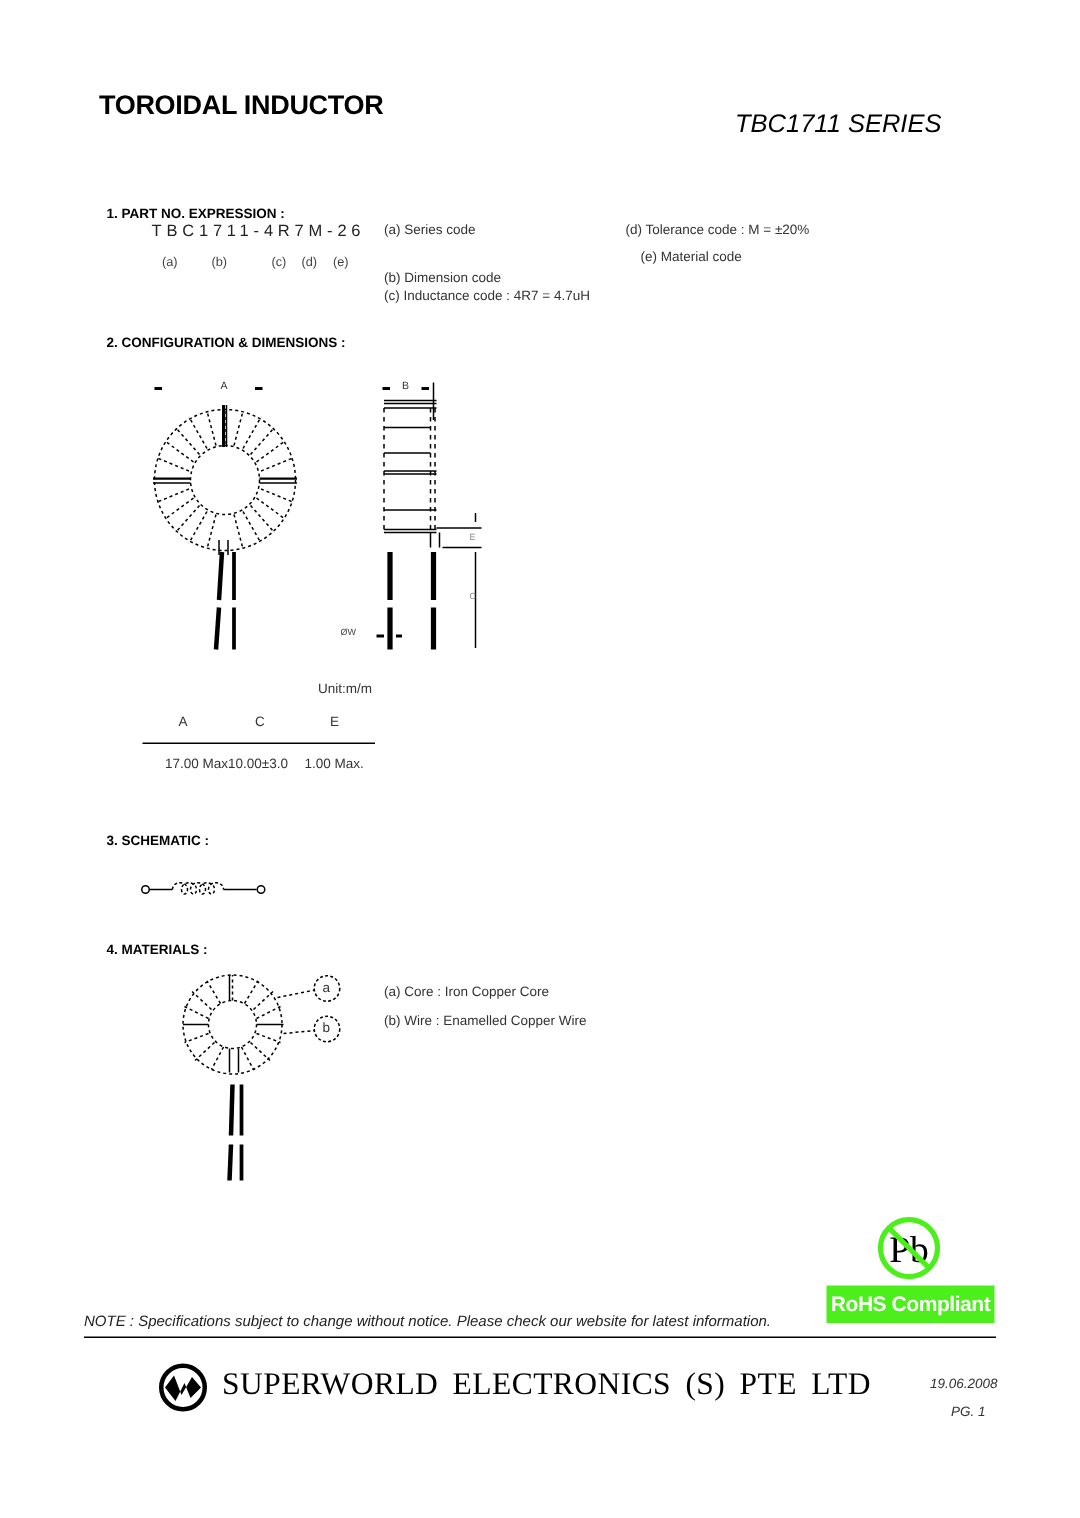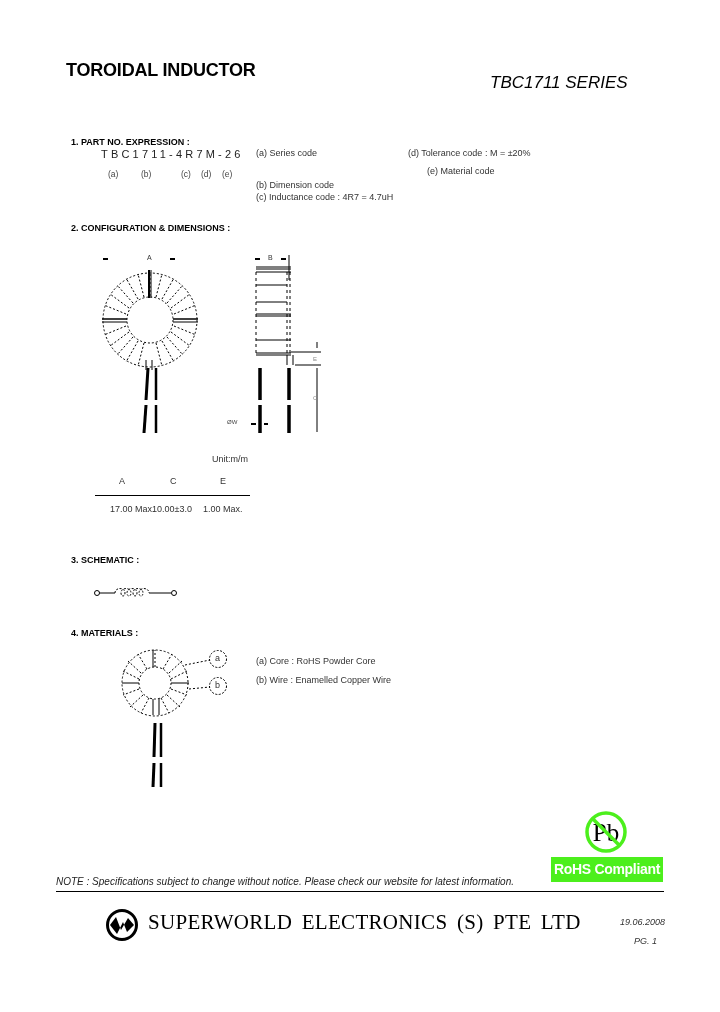--- a/index.html
+++ b/index.html
@@ -34,21 +34,21 @@
 <div class="pnlabels">
   <span style="left:108px; top:169px;">(a)</span>
   <span style="left:141px; top:169px;">(b)</span>
   <span style="left:181px; top:169px;">(c)</span>
   <span style="left:201px; top:169px;">(d)</span>
   <span style="left:222px; top:169px;">(e)</span>
 </div>
 <div class="abs txt" style="left:256px; top:148px;">(a) Series code</div>
 <div class="abs txt" style="left:256px; top:166px;margin-top:14px;">(b) Dimension code</div>
 <div class="abs txt" style="left:256px; top:184px;margin-top:8px;">(c) Inductance code : 4R7 = 4.7uH</div>
-<div class="abs txt" style="left:408px; top:148px;">(d) Tolerance code : M = ±20%</div>
+<div class="abs txt" style="left:417px; top:148px;">(d) Tolerance code : M = ±20%</div>
 <div class="abs txt" style="left:427px; top:166px;">(e) Material code</div>
 
 <div class="abs sec" style="left:71px; top:223px;">2. CONFIGURATION &amp; DIMENSIONS :</div>
 
 <svg style="left:90px; top:250px;" width="130" height="190" viewBox="0 0 130 190">
   <g stroke="#000" stroke-width="1" fill="none">
     <line x1="13" y1="9" x2="18" y2="9" stroke-width="2"></line>
     <line x1="80" y1="9" x2="85" y2="9" stroke-width="2"></line>
     <g stroke-dasharray="2,2">
       <line x1="60" y1="46" x2="60" y2="22"></line>
@@ -196,21 +196,21 @@
   </g>
 </svg>
 <svg style="left:208px; top:649px;" width="20" height="20" viewBox="0 0 20 20">
   <circle cx="10" cy="10" r="8.5" stroke="#000" fill="none" stroke-dasharray="2,1.5"></circle>
 </svg>
 <div class="abs" style="left:215px; top:653px; font-size:9px; color:#333;">a</div>
 <svg style="left:208px; top:676px;" width="20" height="20" viewBox="0 0 20 20">
   <circle cx="10" cy="10" r="8.5" stroke="#000" fill="none" stroke-dasharray="2,1.5"></circle>
 </svg>
 <div class="abs" style="left:215px; top:680px; font-size:9px; color:#333;">b</div>
-<div class="abs txt" style="left:256px; top:656px;">(a) Core : RoHS Powder Core</div>
+<div class="abs txt" style="left:256px; top:656px;">(a) Core : Iron Copper Core</div>
 <div class="abs txt" style="left:256px; top:675px;">(b) Wire : Enamelled Copper Wire</div>
 
 <svg style="left:583px; top:809px;" width="46" height="46" viewBox="0 0 46 46">
   <text x="23" y="32" text-anchor="middle" font-family="Liberation Serif, serif" font-size="25" fill="#000">Pb</text>
   <circle cx="23" cy="23" r="19" fill="none" stroke="#4cef1c" stroke-width="3.5"></circle>
   <line x1="10" y1="10" x2="36" y2="36" stroke="#4cef1c" stroke-width="3.5"></line>
 </svg>
 <div class="abs rohs">RoHS Compliant</div>
 
 <div class="abs note">NOTE : Specifications subject to change without notice. Please check our website for latest information.</div>

